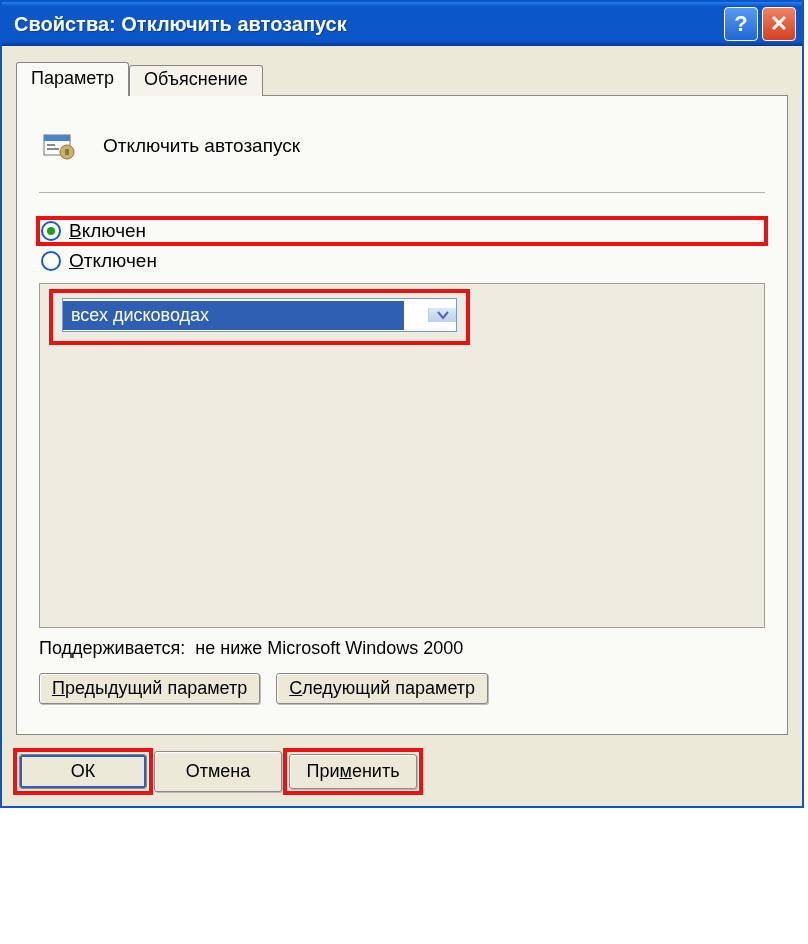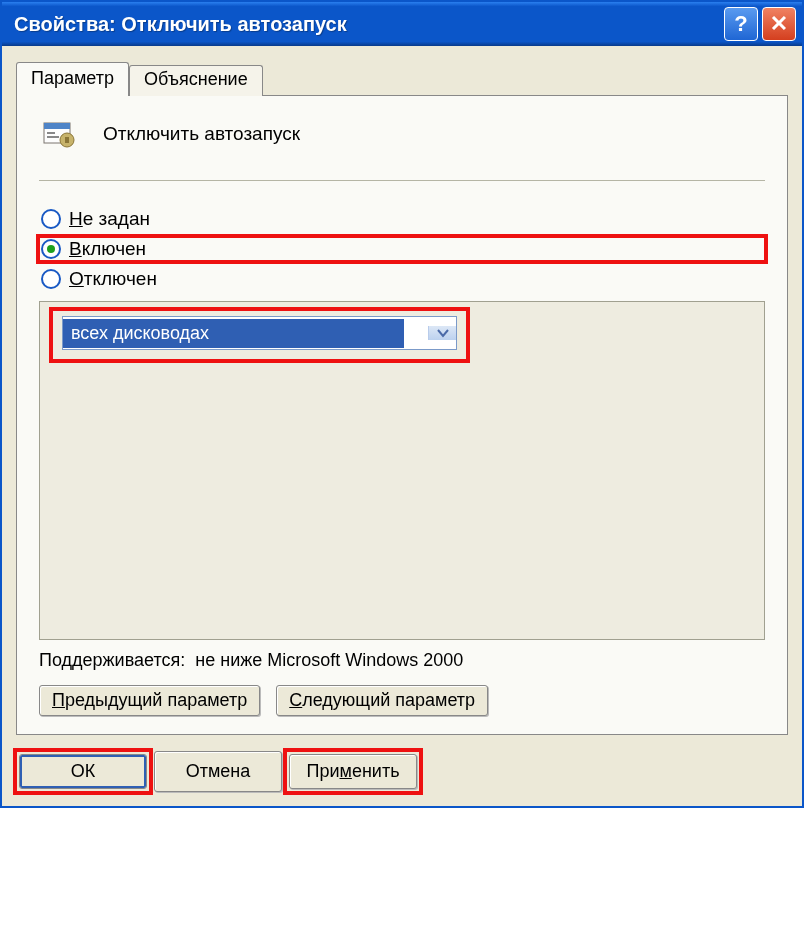--- a/index.html
+++ b/index.html
@@ -60,21 +60,21 @@
   .tab.active {
     background: #fafaf6;
     position: relative; top: 0;
   }
   .tab:not(.active){ margin-top: 3px; padding-top: 3px; padding-bottom: 3px; }
   .tabpanel {
     flex: 1;
     border: 1px solid #888;
     background: #fafaf6;
     margin-top: -1px;
-    padding: 18px 22px;
+    padding: 30px 22px;
     display: flex; flex-direction: column;
   }
   .heading-row { display: flex; align-items: center; gap: 24px; margin-bottom: 18px; }
   .policy-icon {
     width: 40px; height: 40px;
     display: flex; align-items: center; justify-content: center;
   }
   .heading-text { font-size: 19px; }
   hr.sep { border: none; border-top: 1px solid #b5b5a5; margin: 8px 0 26px 0; }
   .radios { display: flex; flex-direction: column; gap: 6px; font-size: 19px; }
@@ -174,24 +174,20 @@
             <circle cx="27" cy="25" r="7" fill="#c7b36b" stroke="#8b7637"></circle>
             <rect x="25" y="22" width="4" height="6" fill="#8b7637"></rect>
           </svg>
         </div>
         <div class="heading-text">Отключить автозапуск</div>
       </div>
 
       <hr class="sep">
 
       <div class="radios">
-        <label class="radio-row">
-          <span class="radio-circle"></span>
-          <span><span class="u">Н</span><span>е задан</span></span>
-        </label>
         <span class="hl-radio highlight-red">
           <label class="radio-row">
             <span class="radio-circle">
                 <span class="radio-dot"></span>
               </span>
             <span><span class="u">В</span><span>ключен</span></span>
           </label>
         </span>
         <label class="radio-row">
           <span class="radio-circle"></span>

